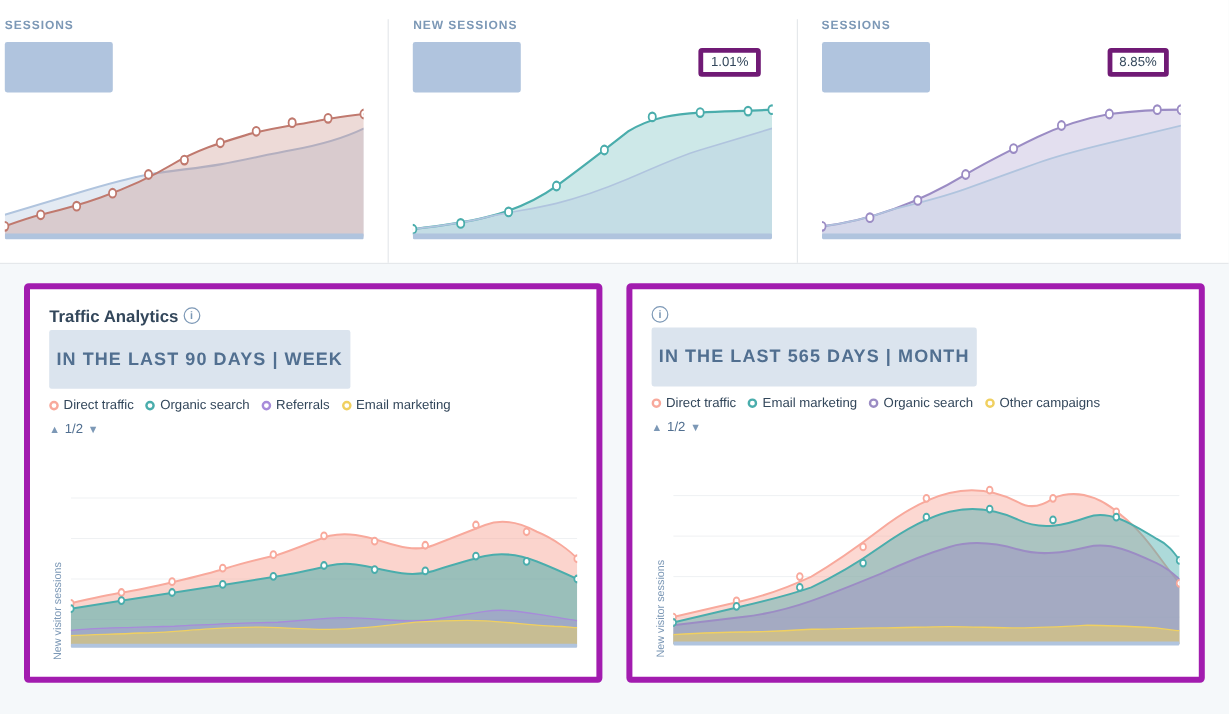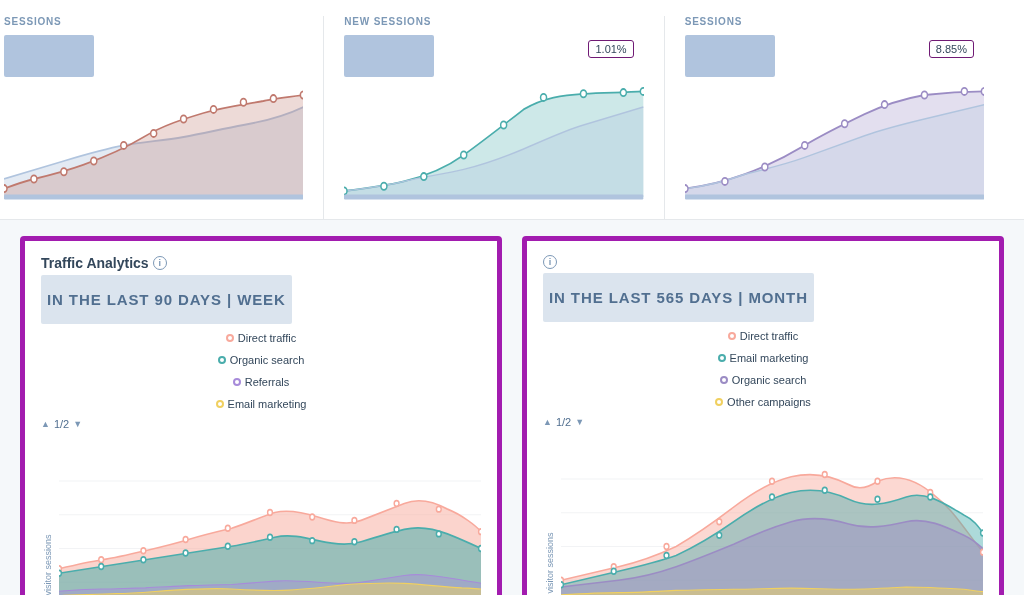--- a/index.html
+++ b/index.html
@@ -45,21 +45,21 @@
       height: 42px;
       border-radius: 2px;
       margin-bottom: 6px;
     }
 
     .metric-badge {
       position: absolute;
       top: 24px;
       right: 30px;
       background: #fff;
-      border: 1px solid #701a75;
+      border: 4px solid #701a75;
       border-radius: 3px;
       padding: 2px 6px;
       font-size: 11px;
       color: #33475b;
     }
 
     .bottom-section {
       display: flex;
       padding: 16px 20px;
       gap: 20px;
@@ -108,21 +108,20 @@
       border-radius: 2px;
       margin-bottom: 8px;
     }
 
     .legend {
       display: flex;
       flex-wrap: wrap;
       gap: 10px;
       margin-bottom: 8px;
       align-items: center;
-      flex-direction: column;
     }
 
     .legend-item {
       display: flex;
       align-items: center;
       gap: 4px;
       font-size: 11px;
       color: #33475b;
     }
 

